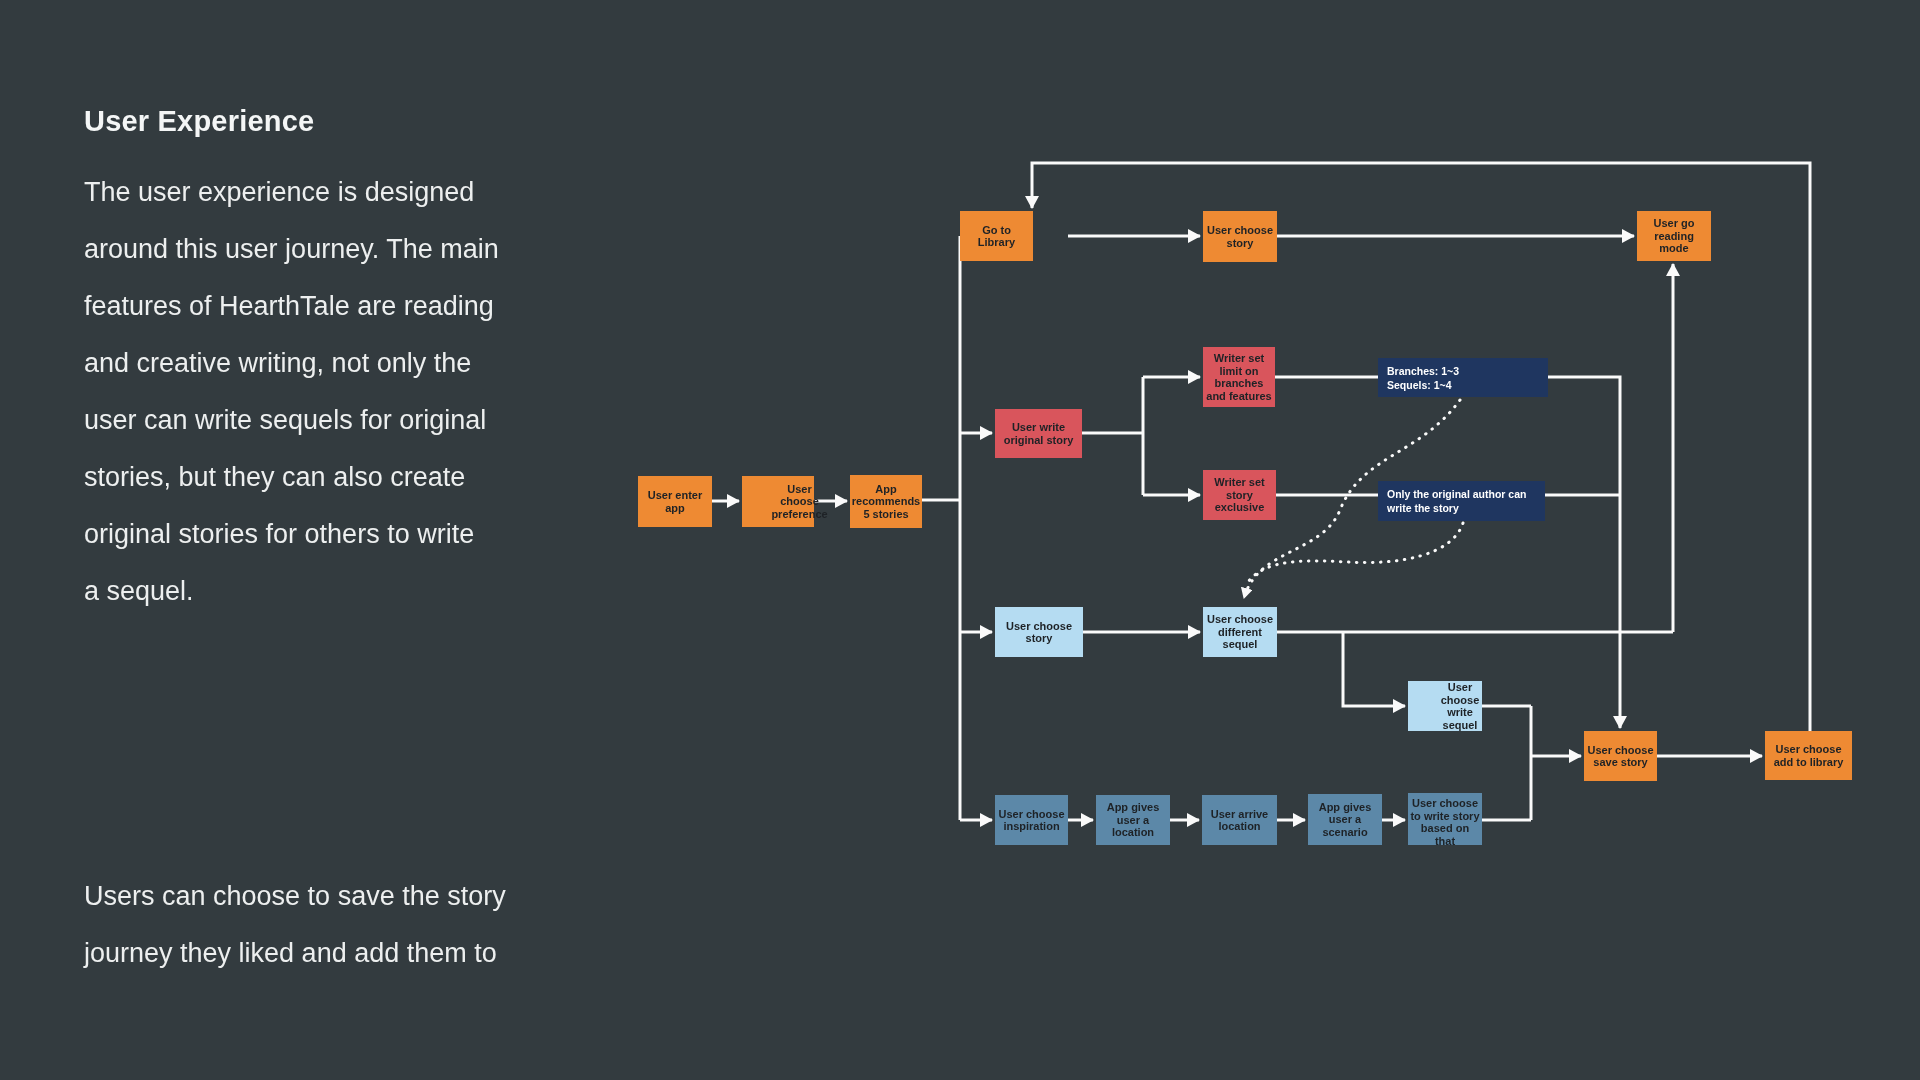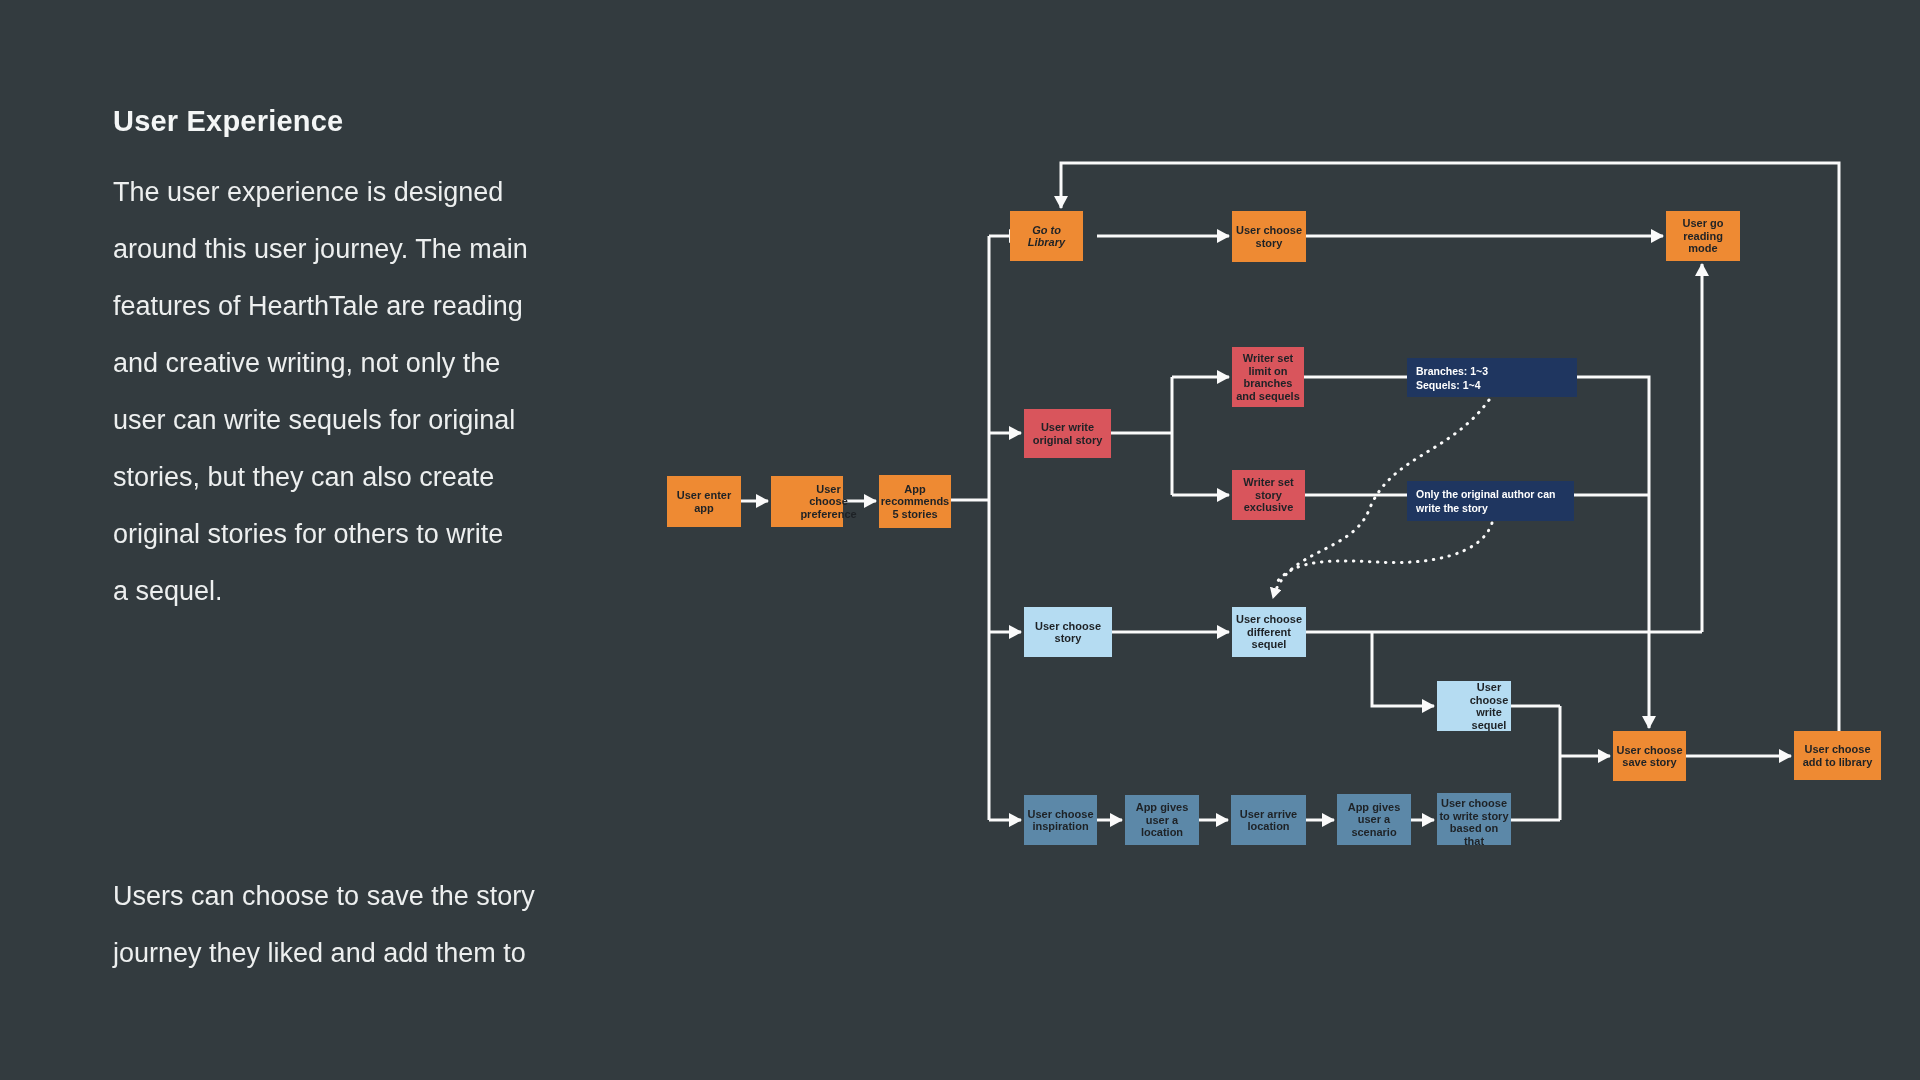--- a/index.html
+++ b/index.html
@@ -2,21 +2,21 @@
 <html><head>
 <meta charset="utf-8">
 <style>
   * { margin: 0; padding: 0; box-sizing: border-box; }
   html, body {
     width: 1920px; height: 1080px;
     background: #333B3F;
     overflow: hidden;
     font-family: "Liberation Sans", sans-serif;
   }
-  #stage { position: relative; width: 1528px; height: 1080px; margin-left: 29px; }
+  #stage { position: relative; width: 1528px; height: 1080px; }
 
   
   .text-col { position: absolute; left: 84px; color: #EDEFEF; }
   .doc-title {
     top: 105px;
     font-size: 29px; font-weight: bold; color: #F4F6F6;
     letter-spacing: 0.2px;
   }
   .para {
     font-size: 27px; line-height: 57px;
@@ -122,27 +122,27 @@
     <g stroke="#FAFAFA" stroke-width="3" fill="none" stroke-linecap="round" stroke-dasharray="0.5 7.5">
       <path d="M1460,400 C1420,455 1362,455 1340,510 C1322,554 1258,548 1244,598" marker-end="url(#arwDot)"></path>
       <path d="M1463,523 C1452,556 1398,565 1348,562 C1308,560 1266,558 1248,582"></path>
     </g>
   </svg>
 
   <div id="nodes">
       <div class="node orange" style="left: 638px; top: 476px; width: 74px; height: 51px;">User enter app</div>
       <div class="node orange" style="left: 742px; top: 476px; width: 72px; height: 51px; padding-left: 45px;">User choose preference</div>
       <div class="node orange" style="left: 850px; top: 475px; width: 72px; height: 53px;">App recommends 5 stories</div>
-      <div class="node orange" style="left: 981px; top: 211px; width: 73px; height: 50px; font-style: italic;">Go to Library</div>
+      <div class="node orange" style="left: 960px; top: 211px; width: 73px; height: 50px;">Go to Library</div>
       <div class="node orange" style="left: 1203px; top: 211px; width: 74px; height: 51px;">User choose story</div>
       <div class="node orange" style="left: 1637px; top: 211px; width: 74px; height: 50px;">User go reading mode</div>
       <div class="node orange" style="left: 1584px; top: 731px; width: 73px; height: 50px;">User choose save story</div>
       <div class="node orange" style="left: 1765px; top: 731px; width: 87px; height: 49px;">User choose add to library</div>
       <div class="node red" style="left: 995px; top: 409px; width: 87px; height: 49px;">User write original story</div>
-      <div class="node red" style="left: 1203px; top: 347px; width: 72px; height: 60px;">Writer set limit on branches and sequels</div>
+      <div class="node red" style="left: 1203px; top: 347px; width: 72px; height: 60px;">Writer set limit on branches and features</div>
       <div class="node red" style="left: 1203px; top: 470px; width: 73px; height: 50px;">Writer set story exclusive</div>
       <div class="node lightblue" style="left: 995px; top: 607px; width: 88px; height: 50px;">User choose story</div>
       <div class="node lightblue" style="left: 1203px; top: 607px; width: 74px; height: 50px;">User choose different sequel</div>
       <div class="node lightblue" style="left: 1408px; top: 681px; width: 74px; height: 50px; padding-left: 32px;">User choose write sequel</div>
       <div class="node steelblue" style="left: 995px; top: 795px; width: 73px; height: 50px;">User choose inspiration</div>
       <div class="node steelblue" style="left: 1096px; top: 795px; width: 74px; height: 50px;">App gives user a location</div>
       <div class="node steelblue" style="left: 1202px; top: 795px; width: 75px; height: 50px;">User arrive location</div>
       <div class="node steelblue" style="left: 1308px; top: 794px; width: 74px; height: 51px;">App gives user a scenario</div>
       <div class="node steelblue clip-bottom" style="left: 1408px; top: 793px; width: 74px; height: 52px;">User choose to write story based on that</div>
       <div class="node navy" style="left: 1378px; top: 358px; width: 170px; height: 39px;">Branches: 1~3

